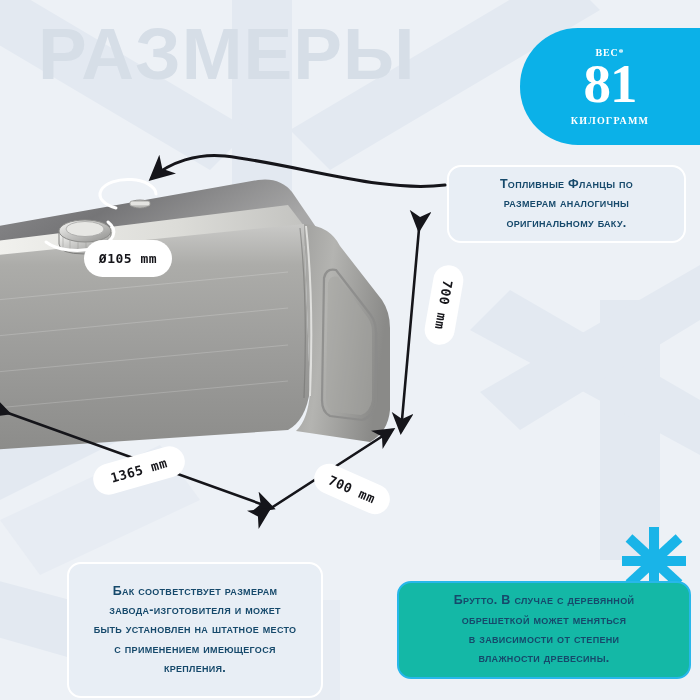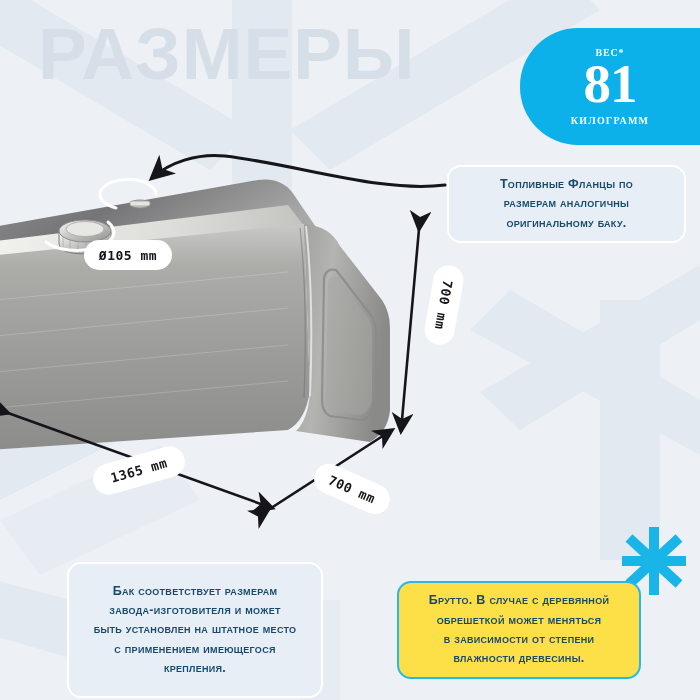--- a/index.html
+++ b/index.html
@@ -57,36 +57,36 @@
     box-sizing:border-box;
   }
   .callout .ct{
     font-size:12.5px;font-weight:bold;line-height:1.55;letter-spacing:.3px;
     font-variant:small-caps;
     padding:0 12px;
     white-space:pre-line;
   }
   #callout-flange{left:447px;top:165px;width:239px;height:78px;}
   #callout-fitment{left:67px;top:562px;width:256px;height:136px;}
-  #callout-gross{left:397px;top:581px;width:244px;height:98px;
-    background:#fde047;border:2px solid #27B7EA;}
+  #callout-gross{left:397px;top:581px;width:294px;height:98px;
+    background:#14b8a6;border:2px solid #27B7EA;}
 
   
   .dim-pill{
     position:absolute;z-index:7;
     background:#FFFFFF;
     border-radius:22px;
     color:#15151A;
     font-family:"DejaVu Sans Mono","Liberation Mono",monospace;
     font-size:13px;font-weight:bold;letter-spacing:.5px;
     display:flex;align-items:center;justify-content:center;
     white-space:nowrap;
     box-sizing:border-box;
   }
-  #dim-diameter{left:84px;top:240px;width:88px;height:30px;}
+  #dim-diameter{left:84px;top:240px;width:88px;height:37px;}
   #dim-length{left:92px;top:455px;width:94px;height:31px;
     transform:rotate(-16deg);}
   #dim-depth{left:312px;top:474px;width:80px;height:30px;
     transform:rotate(24deg);}
   #dim-height{left:404px;top:290px;width:80px;height:30px;
     transform:rotate(100deg);}
 
   
   .tank-art{position:absolute;left:-12px;top:150px;z-index:4;}
   .arrow-layer{position:absolute;inset:0;z-index:5;pointer-events:none;}

